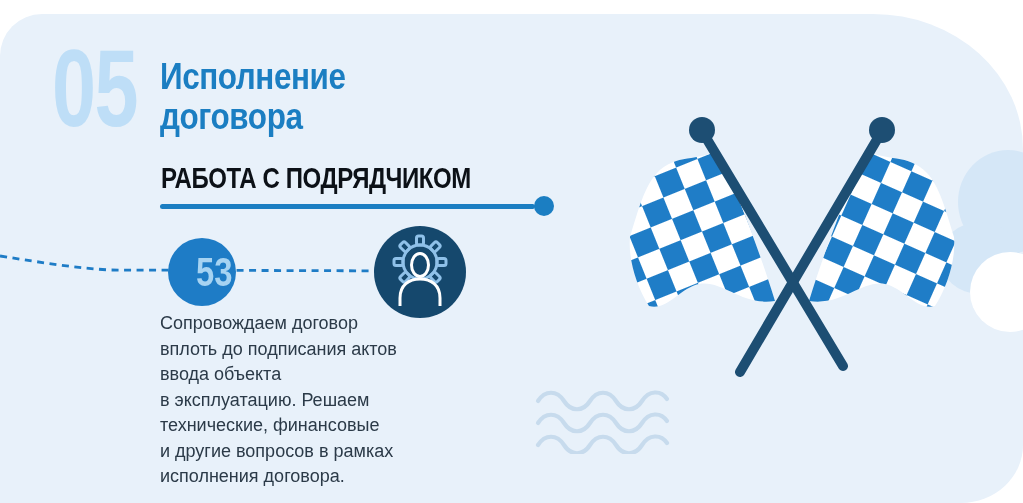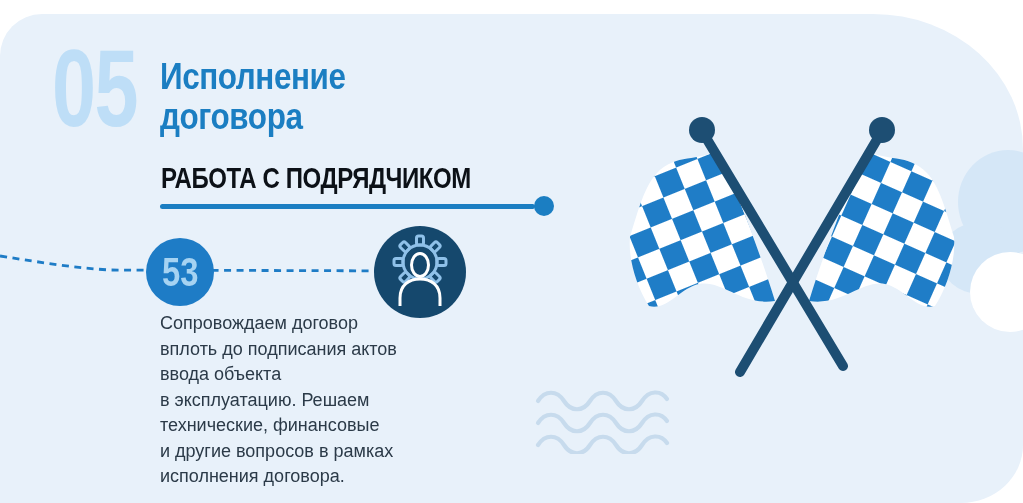--- a/index.html
+++ b/index.html
@@ -60,23 +60,23 @@
     background:var(--accent-blue);border-radius:3px;z-index:2;
   }
   .underline-dot{
     position:absolute;left:534px;top:196px;width:20px;height:20px;
     background:var(--accent-blue);border-radius:50%;z-index:2;
   }
   .dashed-connector{position:absolute;left:0;top:230px;width:500px;height:60px;z-index:1;}
   .dashed-connector path{stroke:var(--stat-circle-blue);stroke-width:2.8;fill:none;stroke-dasharray:7 5.5;}
 
   .stat-circle{
-    position:absolute;left:146px;top:238px;width:68px;height:68px;border-radius:50%;
+    position:absolute;left:168px;top:238px;width:68px;height:68px;border-radius:50%;
     background:var(--stat-circle-blue);z-index:3;
-    display:flex;align-items:center;justify-content:center;
+    display:flex;align-items:center;justify-content:flex-end;
   }
   .stat-value{
     font-size:40px;font-weight:bold;color:var(--stat-value-text);
     transform:scaleX(0.82);line-height:1;
   }
   .icon-circle{
     position:absolute;left:374px;top:226px;width:92px;height:92px;border-radius:50%;
     background:var(--dark-navy);z-index:3;
     display:flex;align-items:center;justify-content:center;
   }

